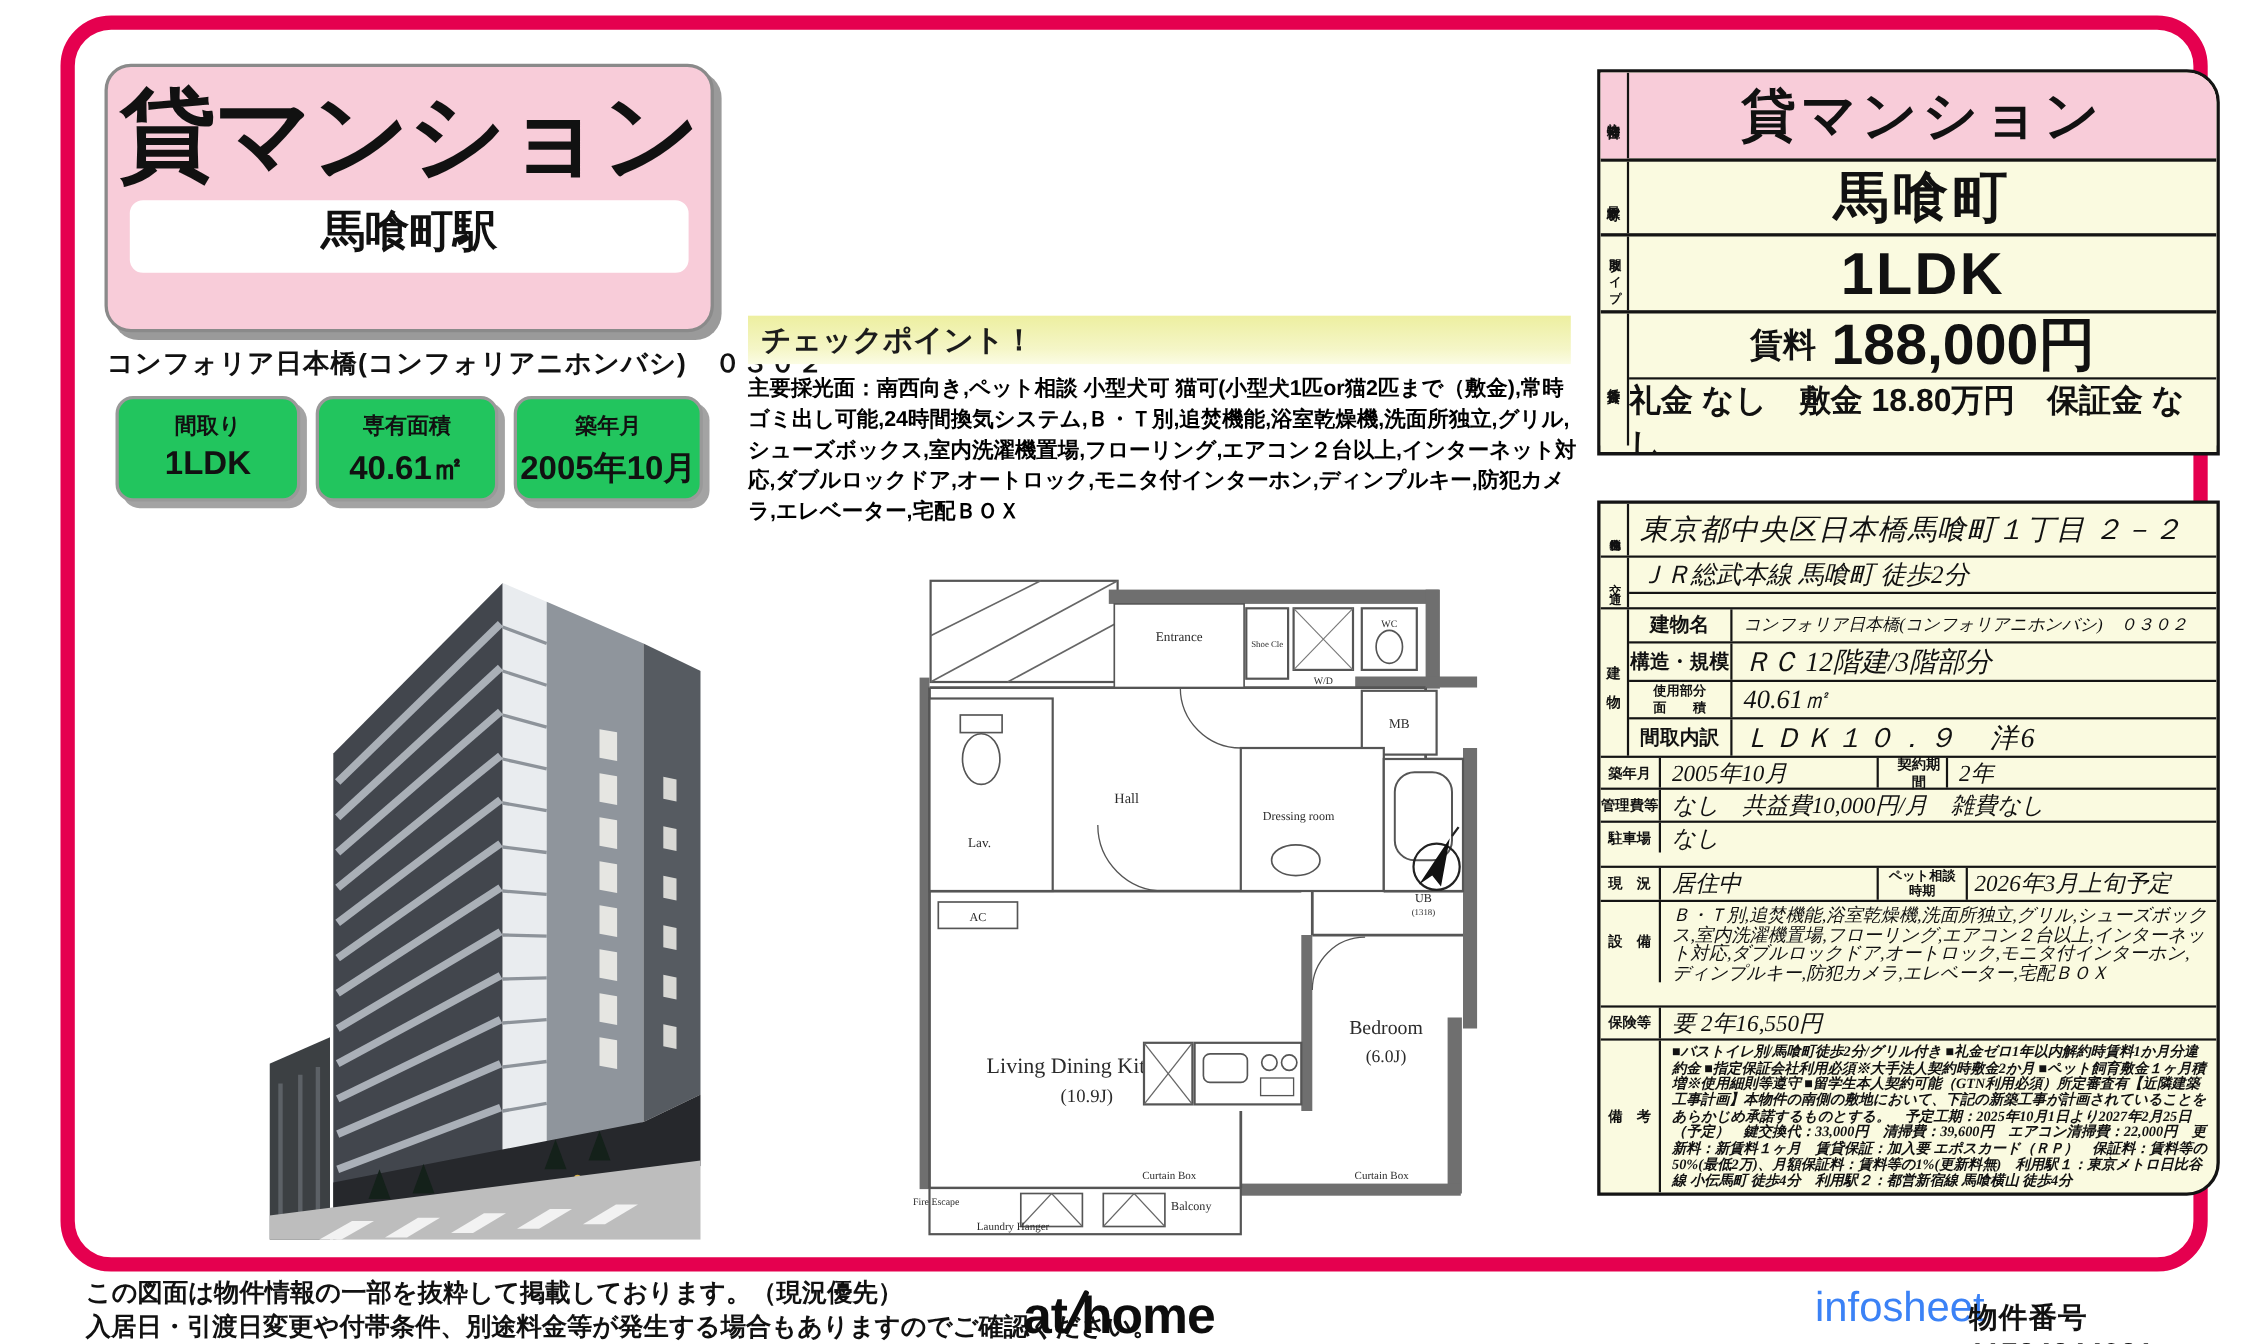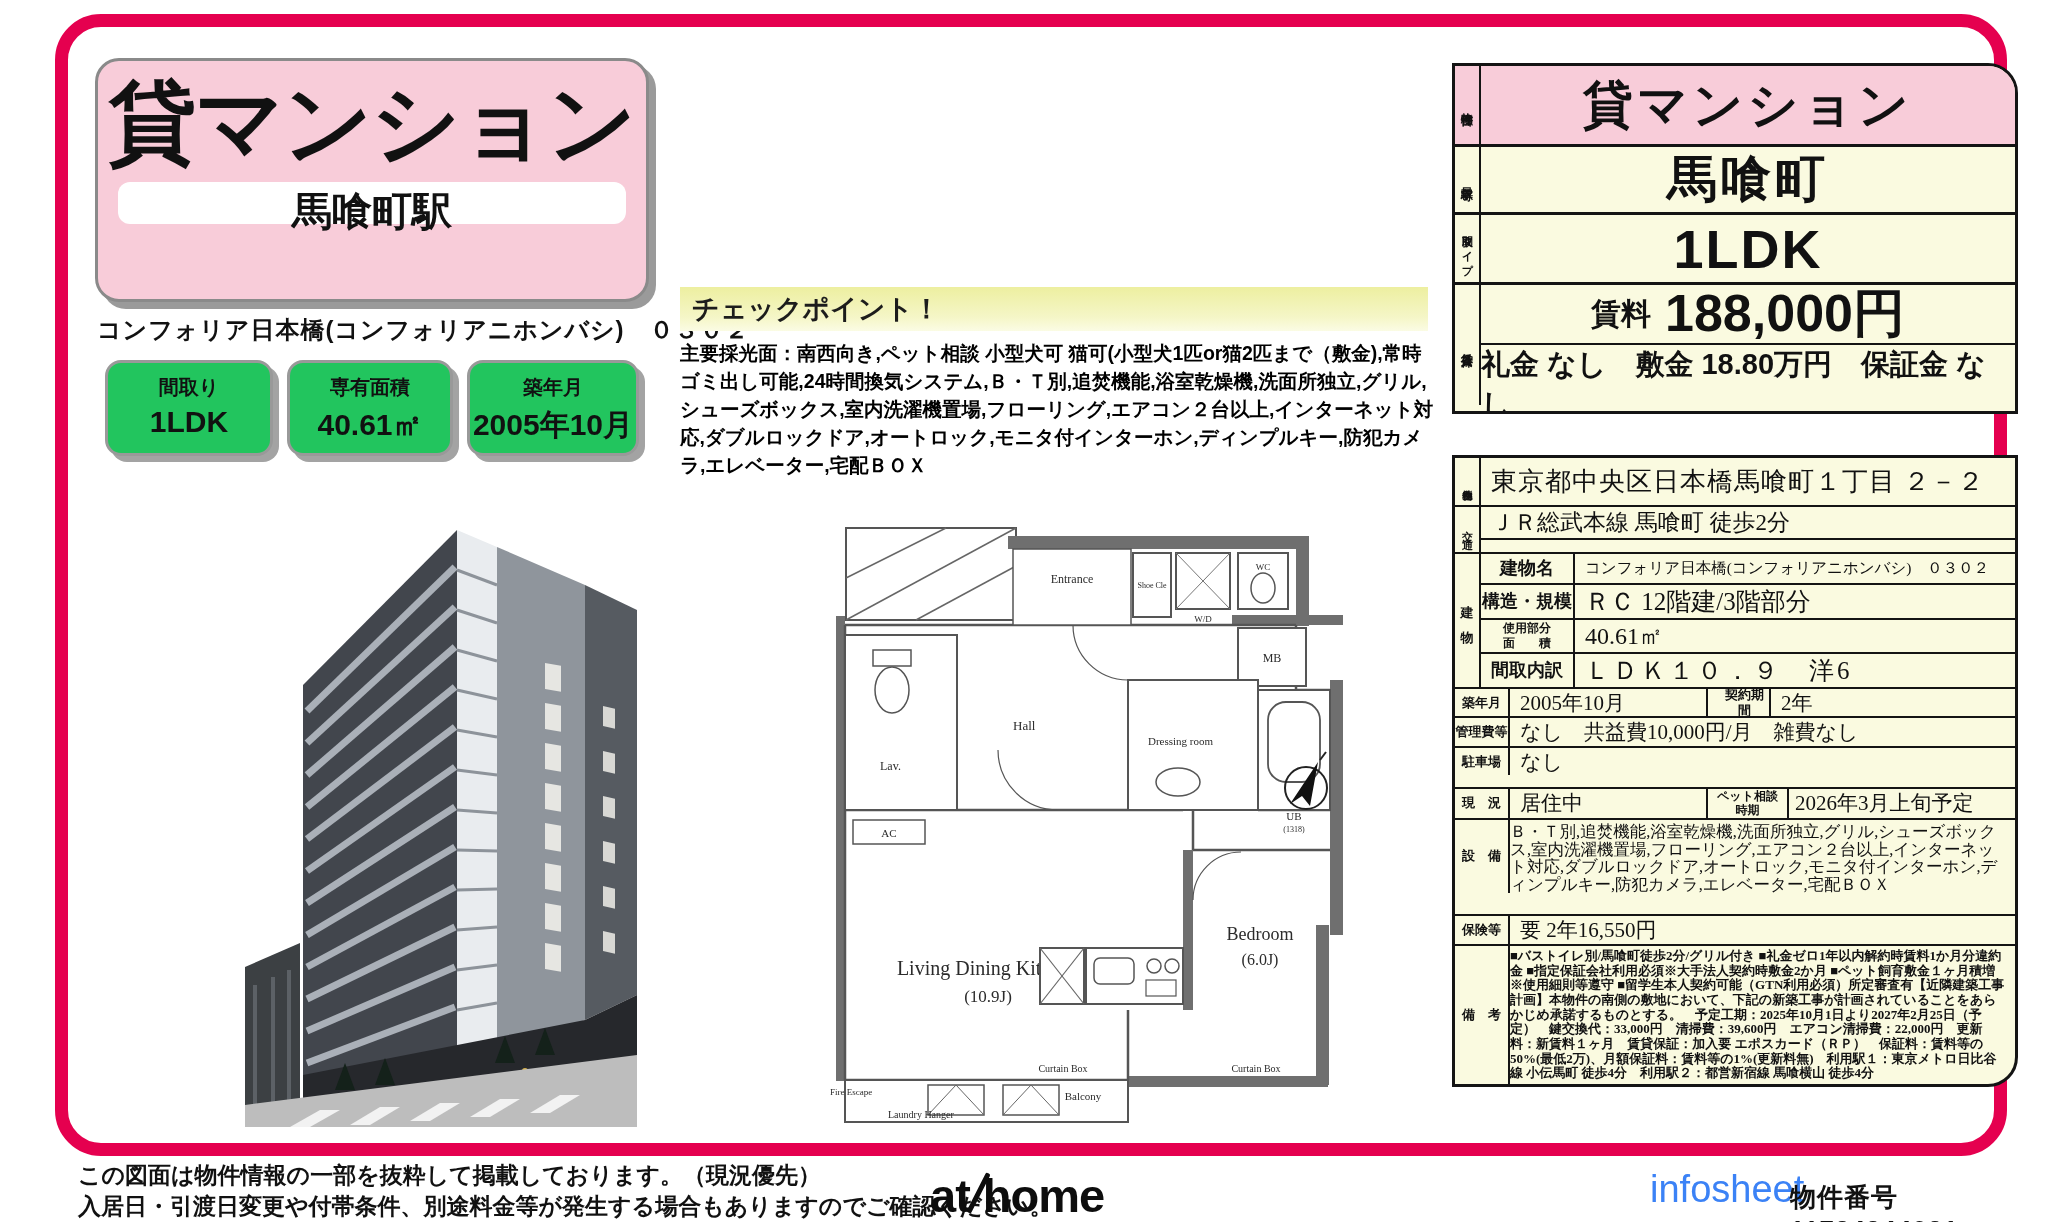--- a/index.html
+++ b/index.html
@@ -3,21 +3,21 @@
 <meta charset="utf-8">
 <style>
   html,body{margin:0;padding:0;background:#ffffff;}
   body{width:2056px;height:1222px;position:relative;font-family:"Liberation Sans","DejaVu Sans",sans-serif;color:#111;}
   .abs{position:absolute;}
   
   .frame{left:55px;top:14px;width:1926px;height:1116px;border:13px solid #e5004f;border-radius:46px;background:#fff;}
   
   .title-box{left:95px;top:58px;width:548px;height:238px;background:#f8ccd9;border:3px solid #8a8a8a;border-radius:24px;box-shadow:7px 7px 0 #9a9a9a;}
   .title-main{width:100%;text-align:center;margin-top:14px;font-size:88px;font-weight:bold;letter-spacing:-2px;line-height:1.1;}
-  .station-box{margin:10px 20px 0 20px;background:#ffffff;border-radius:12px;height:42px;line-height:58px;text-align:center;font-size:40px;font-weight:bold;}
+  .station-box{margin:10px 20px 0 20px;background:#ffffff;border-radius:12px;height:66px;line-height:58px;text-align:center;font-size:40px;font-weight:bold;}
   .building-line{left:97px;top:314px;font-size:24px;font-weight:bold;letter-spacing:1px;}
   
   .badge{top:360px;height:96px;background:#22c55e;border:3px solid #999;border-radius:16px;box-shadow:6px 6px 0 #a3a3a3;text-align:center;box-sizing:border-box;}
   .badge .bl{font-size:20px;font-weight:bold;margin-top:11px;}
   .badge .bv{font-size:30px;font-weight:bold;margin-top:4px;}
   
   .cp-head{left:680px;top:287px;width:748px;height:44px;background:linear-gradient(180deg,#edefa0 0%,#f5f6c8 70%,#fbfce4 100%);font-size:27px;font-weight:bold;line-height:44px;padding-left:12px;box-sizing:border-box;color:#1c1c1c;}
   .cp-body{left:680px;top:340px;width:756px;font-size:19.5px;font-weight:600;line-height:1.43;letter-spacing:0px;color:#000;}
   
   .t1{left:1452px;top:63px;width:566px;height:351px;border:3px solid #141414;border-top-right-radius:30px;box-sizing:border-box;overflow:hidden;background:#fafae0;}
@@ -33,27 +33,27 @@
   .rentline{display:flex;align-items:center;gap:14px;}
   .rentlbl{font-size:30px;font-weight:bold;}
   .rentval{font-size:52px;font-weight:bold;}
   .terms2{font-size:29px;font-weight:bold;letter-spacing:0px;}
   
   .t2{left:1452px;top:455px;width:566px;height:632px;border:3px solid #141414;border-bottom-right-radius:30px;box-sizing:border-box;overflow:hidden;background:#fafae0;display:flex;flex-direction:column;}
   .t2row{display:flex;box-sizing:border-box;align-items:stretch;}
   .t2row + .t2row{border-top:2px solid #141414;}
   .serif{font-family:"Liberation Serif","DejaVu Serif",serif;}
   .lblcell{flex:0 0 55px;display:flex;align-items:center;justify-content:center;font-size:13px;font-weight:bold;border-right:2px solid #141414;box-sizing:border-box;text-align:center;}
-  .valcell{flex:1;display:flex;align-items:center;padding-left:10px;box-sizing:border-box;}
+  .valcell{flex:1;display:flex;align-items:center;padding-left:10px;box-sizing:border-box;font-style:italic;}
   .subcol{flex:1;display:flex;flex-direction:column;}
   .subrow{display:flex;box-sizing:border-box;}
   .subrow + .subrow{border-top:2px solid #141414;}
   .inlbl{flex:0 0 94px;display:flex;align-items:center;justify-content:center;font-size:18px;font-weight:bold;border-right:2px solid #141414;box-sizing:border-box;text-align:center;line-height:1.25;white-space:pre-line;}
   .lbl2{display:flex;align-items:center;justify-content:center;font-size:13px;font-weight:bold;border-left:2px solid #141414;border-right:2px solid #141414;box-sizing:border-box;text-align:center;line-height:1.2;white-space:pre-line;}
-  .wraptext{display:block;align-items:flex-start;padding:3px 8px 3px 0;border-radius:29px;}
+  .wraptext{display:block;align-items:flex-start;padding:3px 8px 3px 10px;border-radius:29px;}
   
   .foot1{left:78px;top:1160px;font-size:23px;font-weight:bold;}
   .foot2{left:78px;top:1191px;font-size:23px;font-weight:bold;}
   .athome{left:930px;top:1168px;display:flex;align-items:center;}
   .athome .t{font-size:47px;font-weight:bold;letter-spacing:-1px;color:#0d0d0d;}
   .athome .slash{width:5px;height:44px;background:#0d0d0d;transform:rotate(27deg);margin:0 2px 6px 6px;border-radius:2px;}
   .infosheet{left:1650px;top:1168px;font-size:38px;color:#3b82f6;letter-spacing:0px;}
   .bukken-no{left:1790px;top:1180px;font-size:26px;font-weight:bold;border-bottom:3px solid #111;padding-bottom:2px;letter-spacing:1px;}
   svg text{font-family:"Liberation Serif","DejaVu Serif",serif;fill:#2b2b2b;}
 </style>

